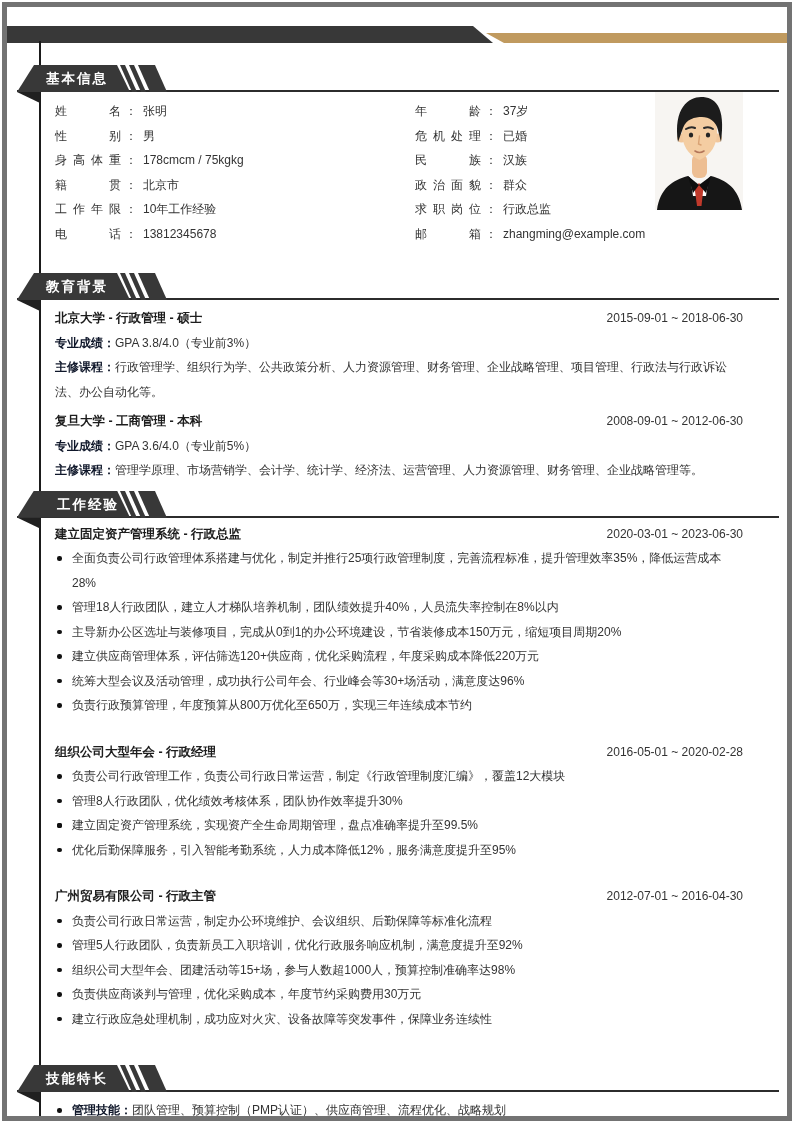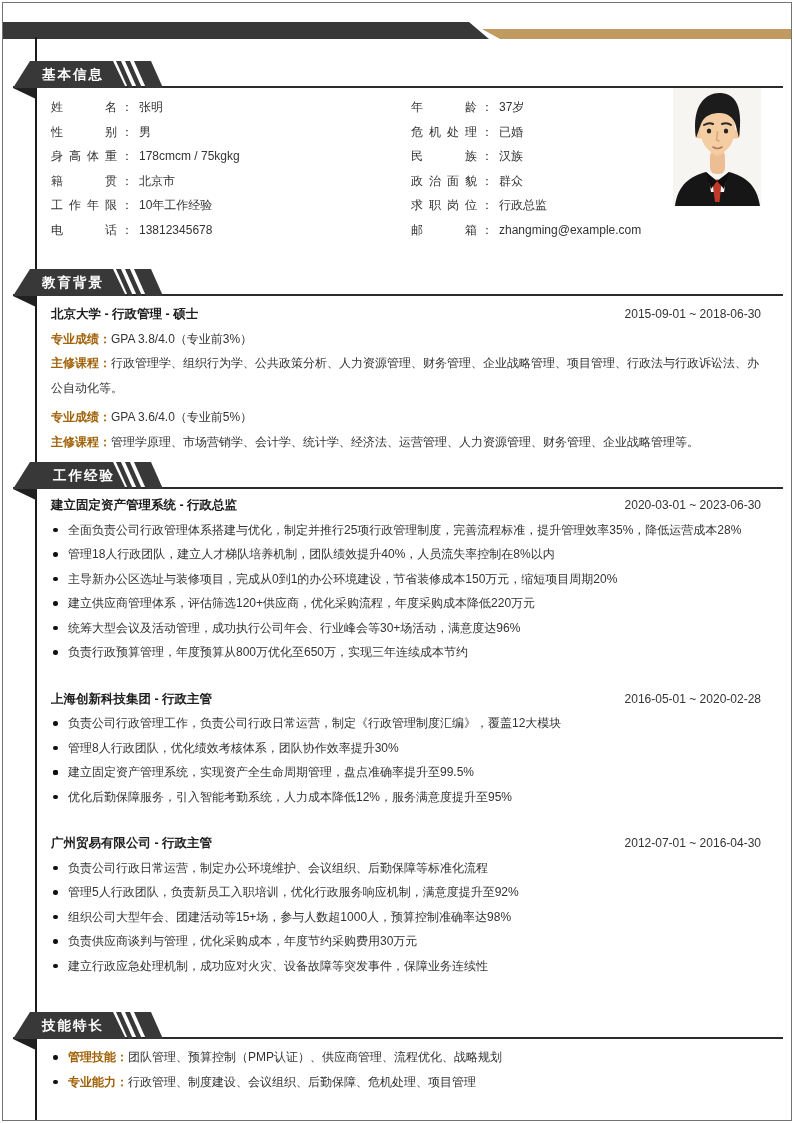--- a/index.html
+++ b/index.html
@@ -1,19 +1,19 @@
 <!DOCTYPE html>
 <html><head>
 <meta charset="utf-8">
 <style>
   * { margin:0; padding:0; box-sizing:border-box; }
   html,body { width:794px; height:1123px; background:#fff; }
   body { font-family:"Liberation Sans","DejaVu Sans",sans-serif; color:#333; }
   .page { position:absolute; left:2px; top:2px; width:790px; height:1119px;
-          background:#fff; border:1px solid #737373; overflow:hidden; }
+          background:#fff; border:5px solid #737373; overflow:hidden; }
 
   
   .topbar { position:relative; margin-top:19px; height:17px; }
   .topbar-dark { position:absolute; left:0; top:0; width:100%; height:17px; background:#383838;
                  clip-path:polygon(0 0, 466px 0, 486px 100%, 0 100%); }
   .topbar-gold { position:absolute; left:0; top:7px; width:100%; height:10px; background:#c09a5f;
                  clip-path:polygon(479px 0, 100% 0, 100% 100%, 497px 100%); }
 
   
   .vline { position:absolute; left:32px; top:34px; bottom:0; width:2px; background:#1b1b1b; }
@@ -26,39 +26,39 @@
                 color:#fff; font-size:13.5px; font-weight:bold; letter-spacing:2px;
                 line-height:27px; padding-left:29px; }
   .stripe { position:absolute; top:0; height:27px; background:#383838; transform:skewX(24deg); }
   .stripe.s1 { left:109px; width:4.5px; }
   .stripe.s2 { left:118px; width:4.5px; }
   .stripe.tail { left:127px; width:17px; }
   .fold { position:absolute; left:0; top:27px; width:23px; height:11px; background:#202020;
           clip-path:polygon(0 0, 100% 0, 100% 100%); }
 
   
-  .content { margin:0 30px 0 48px; font-size:12px; line-height:24.5px; }
+  .content { margin:0 44px 0 48px; font-size:12px; line-height:24.5px; }
 
   
   .basic-wrap { position:relative; padding:7px 0 10px 0; }
   .cols { display:flex; }
   .col-left { flex:0 0 360px; }
   .col-right { flex:1 1 auto; }
   .info-row { display:flex; white-space:nowrap; }
   .flabel { display:inline-block; width:66px; text-align:justify; text-align-last:justify; color:#333; }
   .colon { margin:0 6px 0 4px; }
   .photo { position:absolute; right:0; top:0; width:88px; height:118px; }
 
   
   .edu-wrap { padding:6px 0 8px 0; }
   .entry + .entry { margin-top:5px; }
   .entry-head { display:flex; justify-content:space-between; }
   .entry-title { font-weight:bold; color:#1d1d1d; font-size:12.5px; }
   .entry-date { color:#333; }
-  b.inl { color:#a16207; }
+  b.inl { color:#0f172a; }
 
   
   .work-wrap { padding:4px 0 0 0; }
   .job + .job { margin-top:22px; }
   .blist { list-style:none; }
   .blist li { position:relative; padding-left:17px; }
   .dot { position:absolute; left:2px; top:10px; width:4.5px; height:4.5px; border-radius:50%; background:#111; }
 
   
   .skill-wrap { padding:6px 0 0 0; }
@@ -187,20 +187,24 @@
   <div class="content edu-wrap">
     <div class="entry">
       <div class="entry-head">
         <span class="entry-title">北京大学 - 行政管理 - 硕士</span>
         <span class="entry-date">2015-09-01 ~ 2018-06-30</span>
       </div>
       <div><b class="inl">专业成绩：</b><span>GPA 3.8/4.0（专业前3%）</span></div>
       <div><b class="inl">主修课程：</b><span>行政管理学、组织行为学、公共政策分析、人力资源管理、财务管理、企业战略管理、项目管理、行政法与行政诉讼法、办公自动化等。</span></div>
     </div>
     <div class="entry">
+      <div class="entry-head">
+        <span class="entry-title">复旦大学 - 工商管理 - 本科</span>
+        <span class="entry-date">2008-09-01 ~ 2012-06-30</span>
+      </div>
       <div><b class="inl">专业成绩：</b><span>GPA 3.6/4.0（专业前5%）</span></div>
       <div><b class="inl">主修课程：</b><span>管理学原理、市场营销学、会计学、统计学、经济法、运营管理、人力资源管理、财务管理、企业战略管理等。</span></div>
     </div>
   </div>
 
   <div class="sec-header mt-work">
     <div class="sec-rule"></div>
     <div class="sec-banner">工作经验</div>
     <div class="stripe s1"></div>
     <div class="stripe s2"></div>
@@ -220,21 +224,21 @@
         <li><span class="dot"></span><span>管理18人行政团队，建立人才梯队培养机制，团队绩效提升40%，人员流失率控制在8%以内</span></li>
         <li><span class="dot"></span><span>主导新办公区选址与装修项目，完成从0到1的办公环境建设，节省装修成本150万元，缩短项目周期20%</span></li>
         <li><span class="dot"></span><span>建立供应商管理体系，评估筛选120+供应商，优化采购流程，年度采购成本降低220万元</span></li>
         <li><span class="dot"></span><span>统筹大型会议及活动管理，成功执行公司年会、行业峰会等30+场活动，满意度达96%</span></li>
         <li><span class="dot"></span><span>负责行政预算管理，年度预算从800万优化至650万，实现三年连续成本节约</span></li>
       </ul>
     </div>
 
     <div class="job">
       <div class="entry-head">
-        <span class="entry-title">上海创新科技集团 - 行政主管</span>
+        <span class="entry-title">组织公司大型年会 - 行政经理</span>
         <span class="entry-date">2016-05-01 ~ 2020-02-28</span>
       </div>
       <ul class="blist">
         <li><span class="dot"></span><span>负责公司行政管理工作，负责公司行政日常运营，制定《行政管理制度汇编》，覆盖12大模块</span></li>
         <li><span class="dot"></span><span>管理8人行政团队，优化绩效考核体系，团队协作效率提升30%</span></li>
         <li><span class="dot"></span></li>
         <li><span class="dot"></span><span>建立固定资产管理系统，实现资产全生命周期管理，盘点准确率提升至99.5%</span></li>
         <li><span class="dot"></span><span>优化后勤保障服务，引入智能考勤系统，人力成本降低12%，服务满意度提升至95%</span></li>
       </ul>
     </div>

